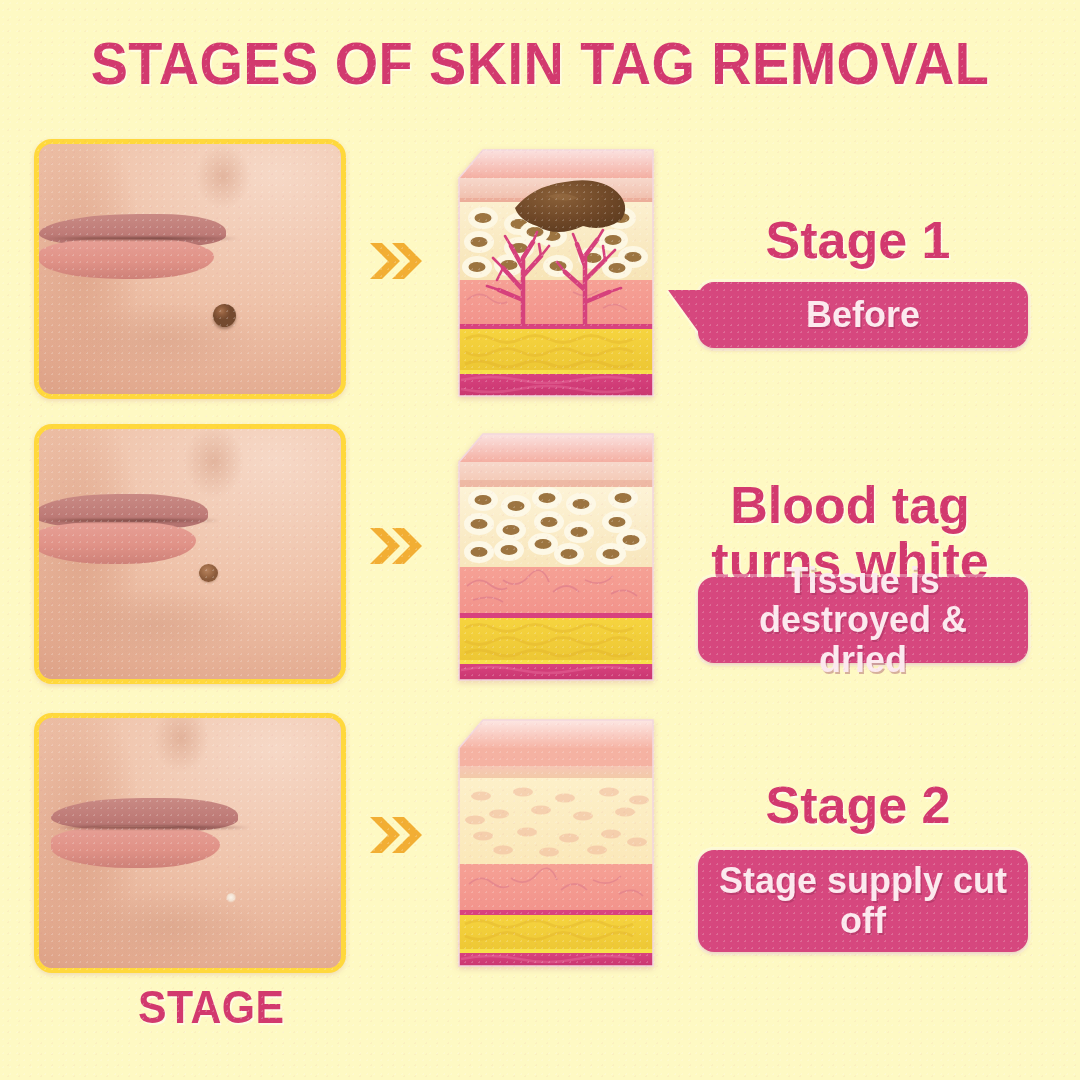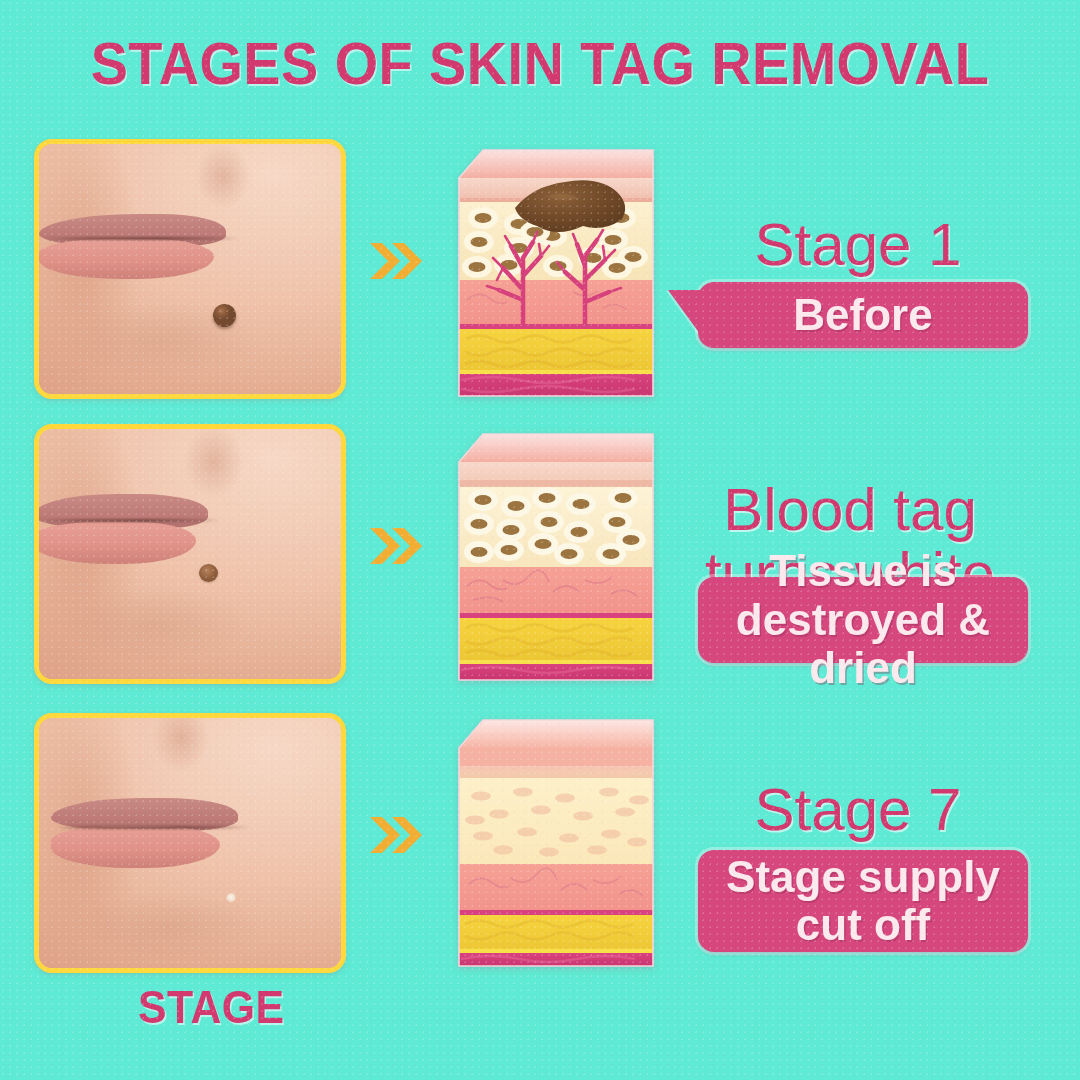--- a/index.html
+++ b/index.html
@@ -4,21 +4,21 @@
 <style>
   html, body {
     margin: 0;
     padding: 0;
     background: #fff;
   }
   .poster {
     position: relative;
     width: 1080px;
     height: 1080px;
-    background: #5eead4;
+    background: #fef9c3;
     overflow: hidden;
     font-family: "Liberation Sans", sans-serif;
   }
   
   .poster::before {
     content: "";
     position: absolute;
     inset: 0;
     pointer-events: none;
     background-image:
@@ -128,42 +128,42 @@
     height: 260px;
   }
   .block svg { display:block; width:100%; height:100%;
     filter: drop-shadow(0 2px 3px rgba(180,95,125,.25)); }
 
   
   .head {
     position: absolute;
     text-align: center;
     color: #D2396E;
-    font-weight: 400;
-    font-size: 60px;
+    font-weight: 700;
+    font-size: 52px;
     line-height: 1.07;
     text-shadow: 1.5px 1.5px 0 rgba(255,255,255,.6);
     width: 360px;
   }
   .banner {
     position: absolute;
     background: #D6477E;
     border-radius: 16px;
     box-shadow: 0 2px 4px rgba(170,70,110,.25),
                 0 0 0 3px rgba(255,255,255,.35);
     display: flex;
     align-items: center;
     justify-content: center;
     box-sizing: border-box;
     padding: 6px 16px;
   }
   .banner span {
     color: #FCE9EE;
     font-weight: 700;
-    font-size: 44px;
+    font-size: 36px;
     line-height: 1.1;
     text-align: center;
     text-shadow: 1.5px 1.5px 0 rgba(140,40,80,.35);
   }
   .banner .tail {
     position: absolute;
     left: -30px;
     top: 8px;
     width: 0; height: 0;
     border-style: solid;
@@ -589,20 +589,20 @@
       <rect x="6" y="241" width="194" height="4" fill="#F7E04A"></rect>
       <rect x="6" y="245" width="194" height="13" fill="url(#mus3)"></rect>
       <g opacity=".35" stroke="#F07BA8" stroke-width="2.5" fill="none">
         <path d="M8 251 q30 -6 58 0 t58 0 t58 0"></path>
       </g>
 
       <polygon points="6,40 30,12 200,12 200,258 6,258" fill="none" stroke="#F3D8DE" stroke-width="1.6"></polygon>
     </svg>
   </div>
 
-  <div class="head" style="left:678px;top:778px">Stage 7</div>
+  <div class="head" style="left:678px;top:778px">Stage 2</div>
   <div class="banner" style="left:698px;top:850px;width:330px;height:102px">
     <span>Stage supply cut off</span>
   </div>
 
   <div class="stage-word" style="left:138px;top:980px">STAGE</div>
 
 </div>
 
 </body></html>

